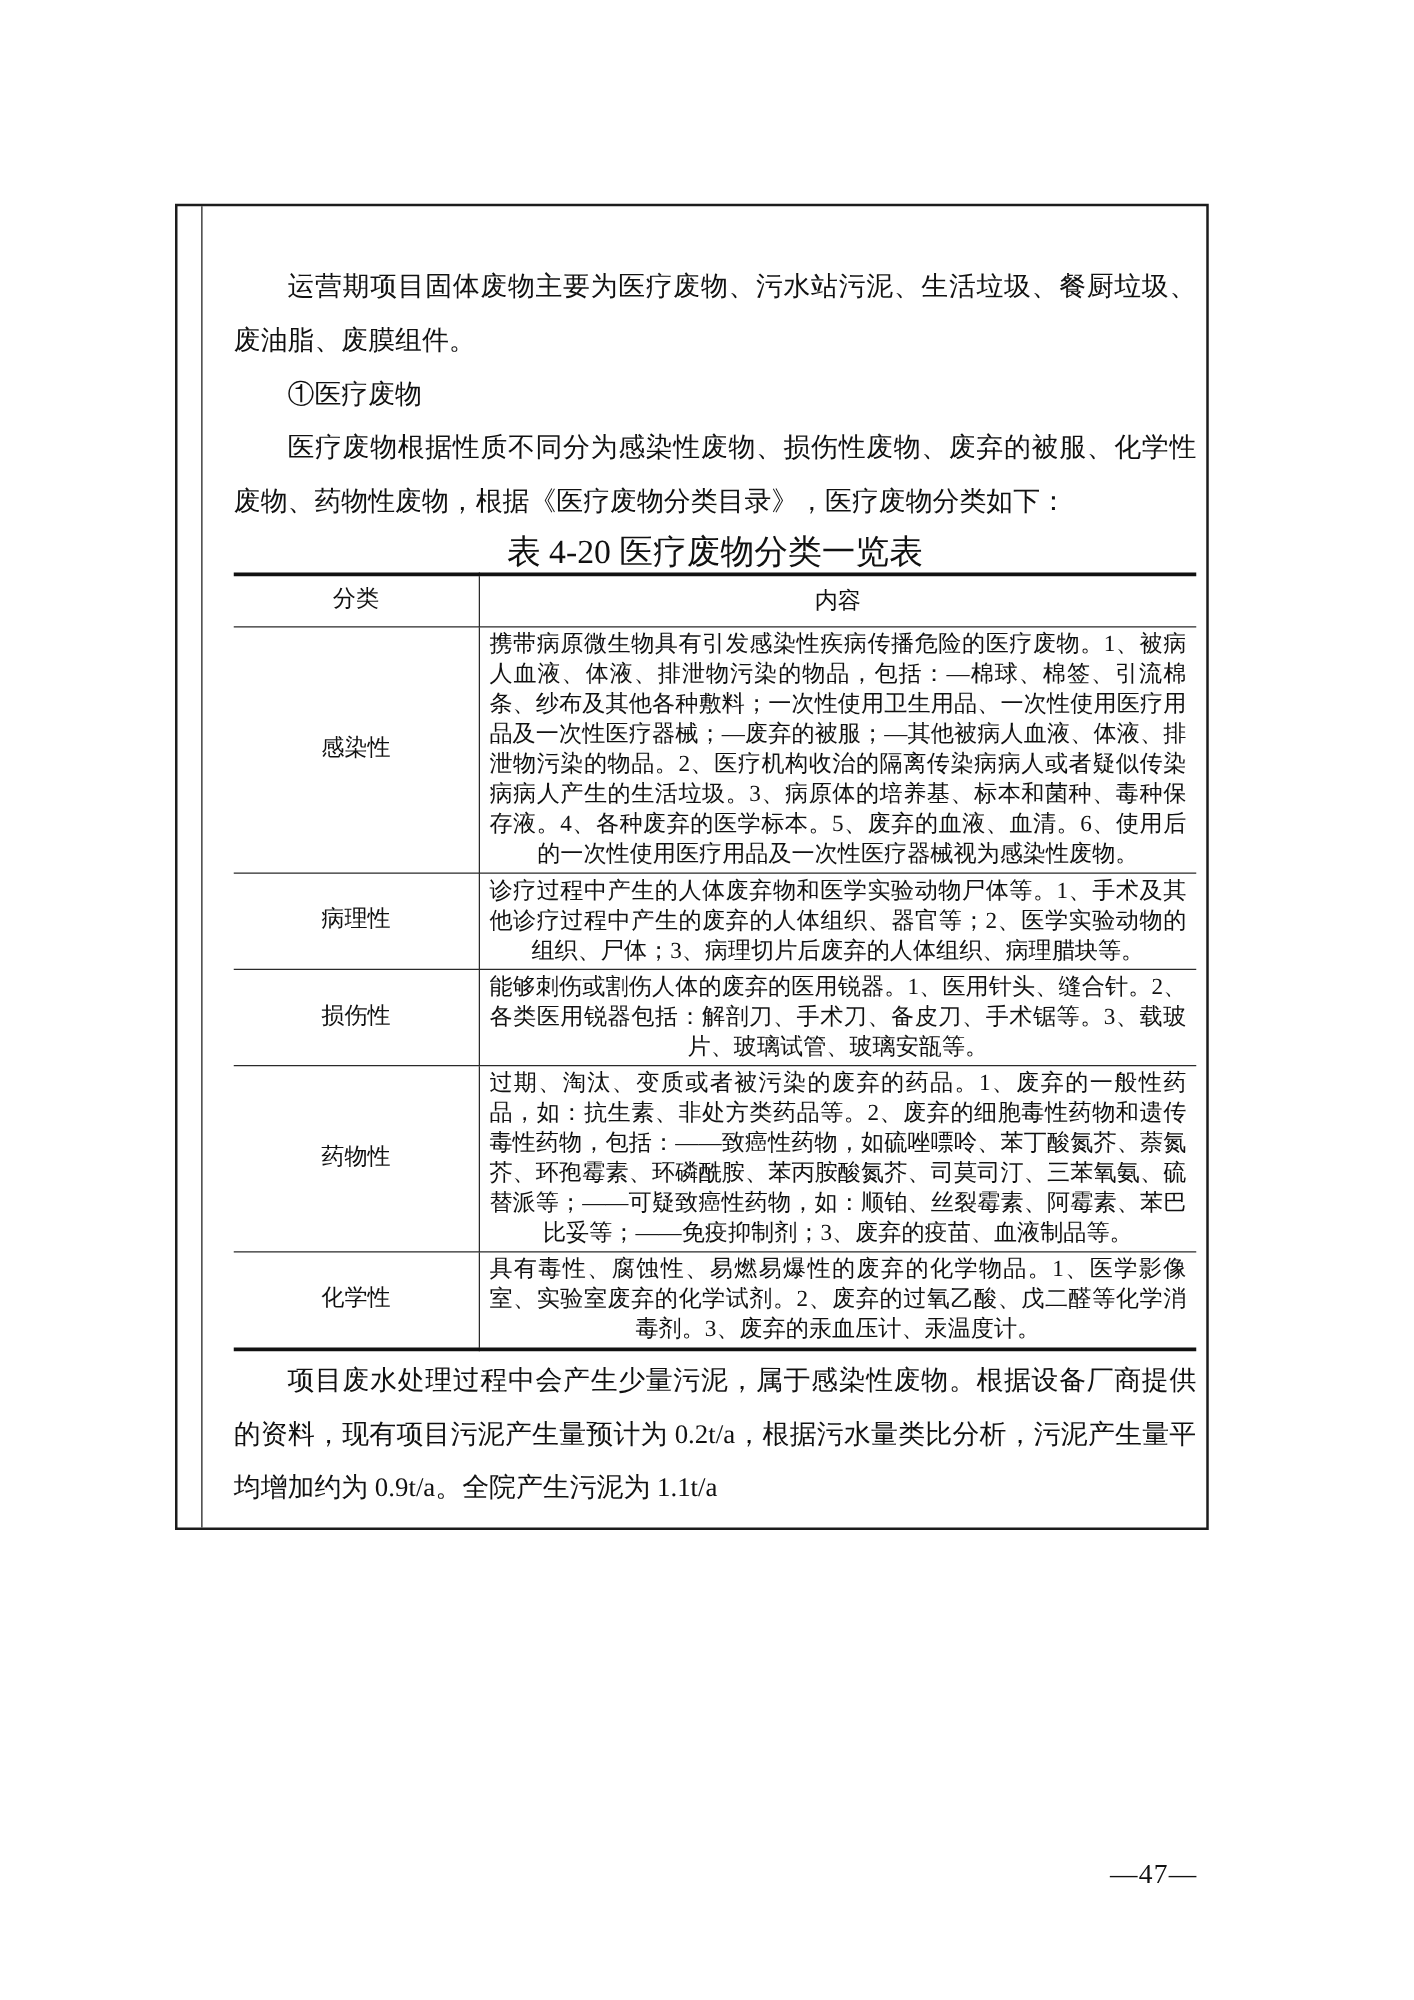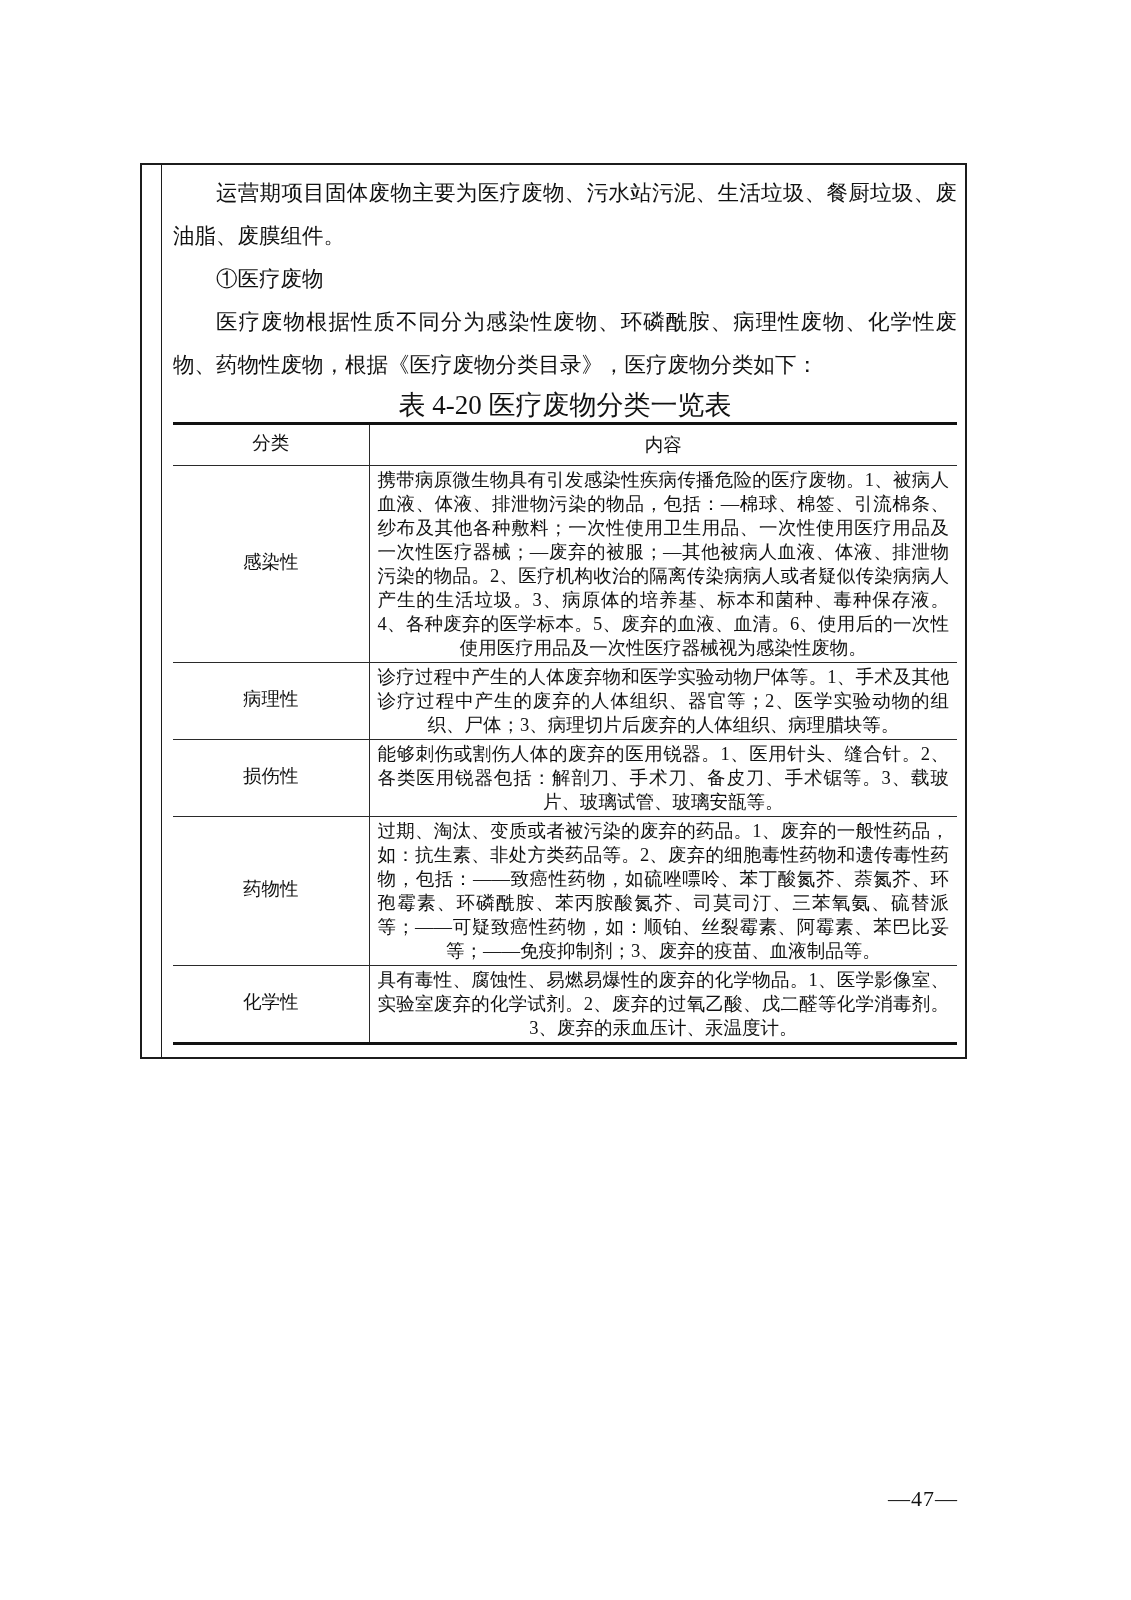--- a/index.html
+++ b/index.html
@@ -19,24 +19,25 @@
     border: 2px solid #1c1c1c;
   }
   .gutter {
     position: absolute;
     left: 0; top: 0; bottom: 0;
     width: 20px;
     border-right: 1px solid #1c1c1c;
   }
   .content {
     margin-left: 21px;
-    padding: 7px 8px 10px 10px;
+    padding: 7px 8px 10px 24px;
     font-size: 21.5px;
     line-height: 43px;
     text-align: justify;
+    margin-top: 36px;
   }
   .para { text-indent: 2em; }
   .tbl-title {
     text-align: center;
     text-indent: 0;
     font-weight: normal;
     font-size: 27px;
     line-height: 33px;
     padding-top: 2px;
   }
@@ -82,21 +83,21 @@
 </style>
 </head>
 <body>
 
 <div class="frame">
   <div class="gutter"></div>
   <div class="content">
 
     <p class="para">运营期项目固体废物主要为医疗废物、污水站污泥、生活垃圾、餐厨垃圾、废油脂、废膜组件。</p>
     <p class="para">①医疗废物</p>
-    <p class="para">医疗废物根据性质不同分为感染性废物、环磷酰胺、病理性废物、化学性废物、药物性废物，根据《医疗废物分类目录》，医疗废物分类如下：</p>
+    <p class="para">医疗废物根据性质不同分为感染性废物、损伤性废物、废弃的被服、化学性废物、药物性废物，根据《医疗废物分类目录》，医疗废物分类如下：</p>
 
     <div class="tbl-title">表 4-20 医疗废物分类一览表</div>
 
     <table class="waste-table">
       <thead>
         <tr>
           <th class="col-category">分类</th>
           <th class="col-content">内容</th>
         </tr>
       </thead>
@@ -117,17 +118,18 @@
           <td class="col-category">药物性</td>
           <td class="col-content">过期、淘汰、变质或者被污染的废弃的药品。1、废弃的一般性药品，如：抗生素、非处方类药品等。2、废弃的细胞毒性药物和遗传毒性药物，包括：——致癌性药物，如硫唑嘌呤、苯丁酸氮芥、萘氮芥、环孢霉素、环磷酰胺、苯丙胺酸氮芥、司莫司汀、三苯氧氨、硫替派等；——可疑致癌性药物，如：顺铂、丝裂霉素、阿霉素、苯巴比妥等；——免疫抑制剂；3、废弃的疫苗、血液制品等。</td>
         </tr>
         <tr>
           <td class="col-category">化学性</td>
           <td class="col-content">具有毒性、腐蚀性、易燃易爆性的废弃的化学物品。1、医学影像室、实验室废弃的化学试剂。2、废弃的过氧乙酸、戊二醛等化学消毒剂。3、废弃的汞血压计、汞温度计。</td>
         </tr>
       </tbody>
     </table>
 
+    <p class="para">项目废水处理过程中会产生少量污泥，属于感染性废物。根据设备厂商提供的资料，现有项目污泥产生量预计为 0.2t/a，根据污水量类比分析，污泥产生量平均增加约为 0.9t/a。全院产生污泥为 1.1t/a</p>
 
   </div>
 </div>
 
 <div class="page-number">—47—</div>
 
 </body></html>

